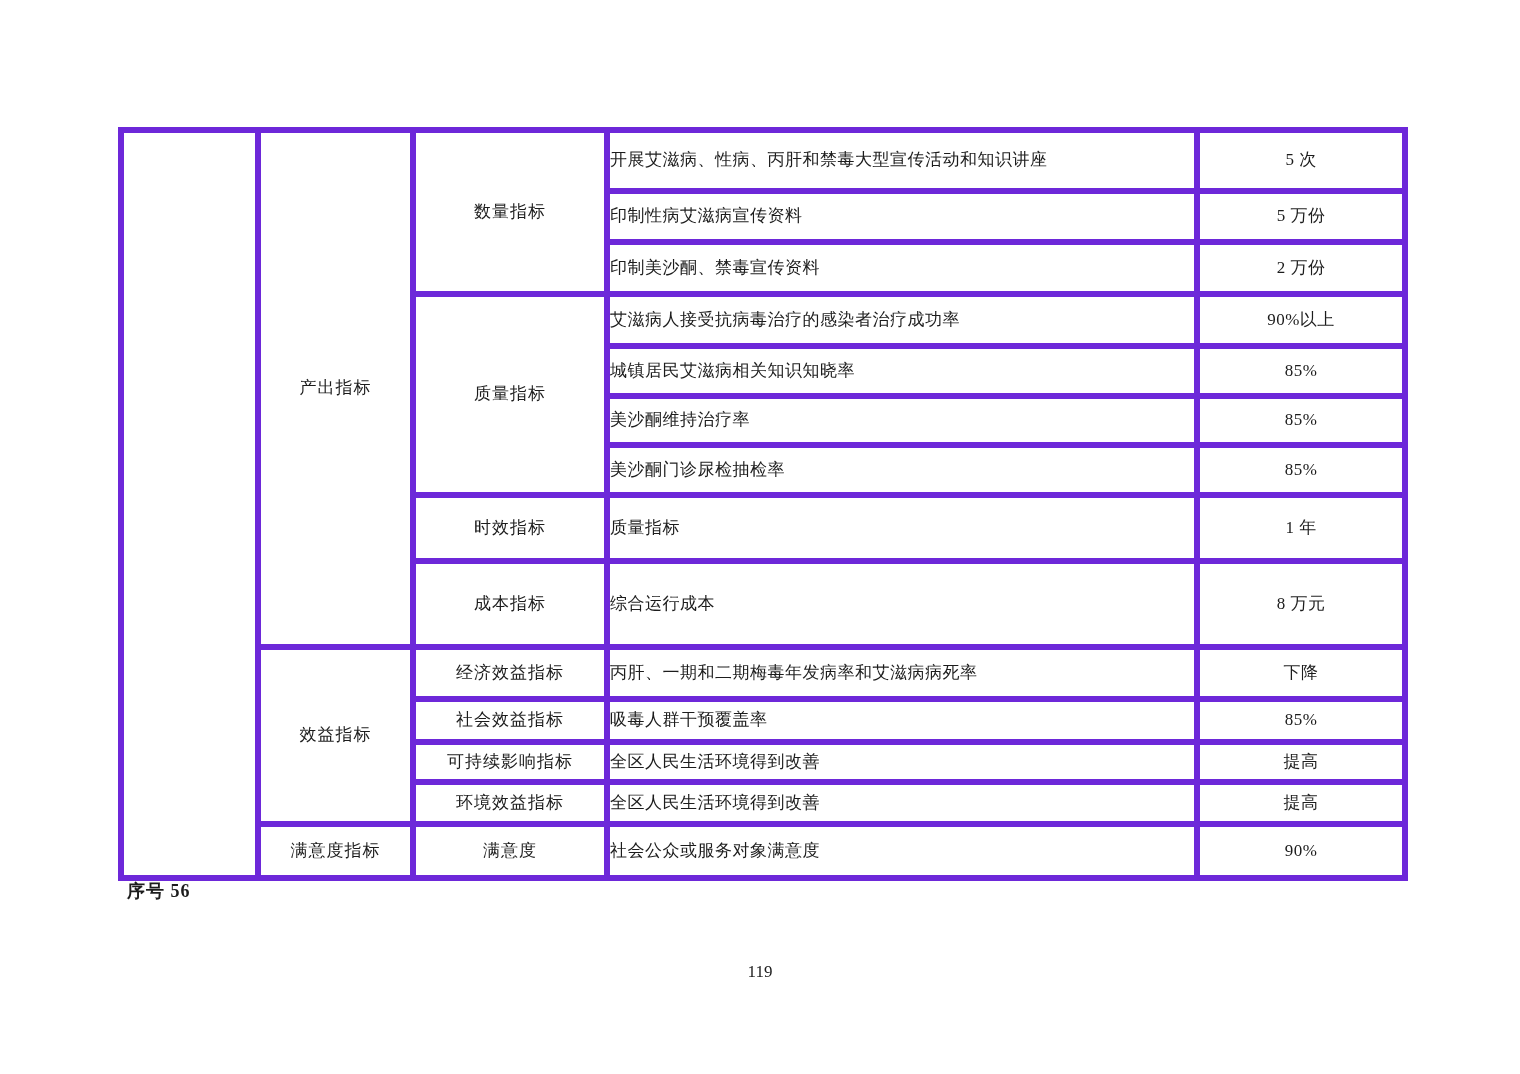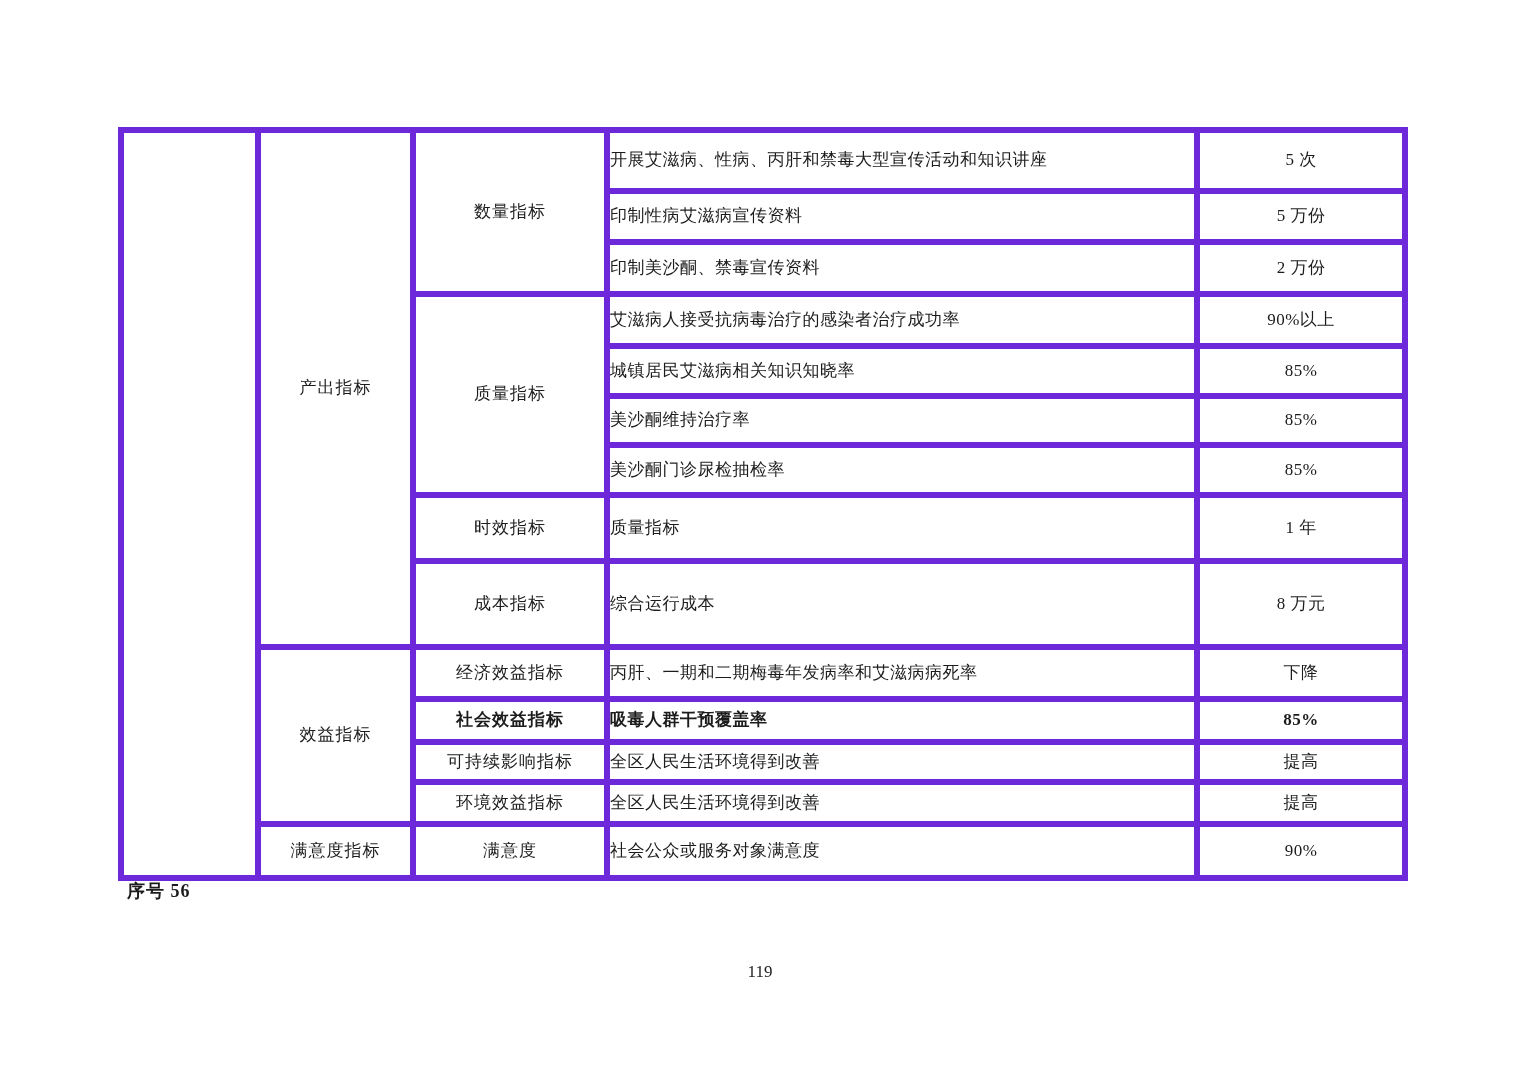--- a/index.html
+++ b/index.html
@@ -21,21 +21,21 @@
     overflow:hidden;
     white-space:nowrap;
   }
   td.c-empty{border-right:1px solid #3a3a3a;}
   td.c-cat, td.c-sub, td.c-val{text-align:center;letter-spacing:1px;}
   td.c-val{letter-spacing:0.5px;}
   td.c-desc{text-align:left;padding-left:10px;padding-right:8px;letter-spacing:0.5px;}
   tr.r1{height:61px;}  tr.r2{height:51px;}  tr.r3{height:52px;}
   tr.r4{height:52px;}  tr.r5{height:50px;margin-left:16px;}  tr.r6{height:49px;}
   tr.r7{height:50px;}  tr.r8{height:66px;}  tr.r9{height:86px;}
-  tr.r10{height:52px;} tr.r11{height:43px;font-weight:bold;} tr.r12{height:40px;}
+  tr.r10{height:52px;} tr.r11{height:43px;} tr.r12{height:40px;}
   tr.r13{height:42px;} tr.r14{height:54px;}
   .serial{
     position:absolute;left:127px;top:879px;
     font-size:18px;font-weight:bold;letter-spacing:1px;
   }
   .pagenum{
     position:absolute;left:0;top:962px;width:1520px;
     text-align:center;font-size:17px;
   }
 </style>

